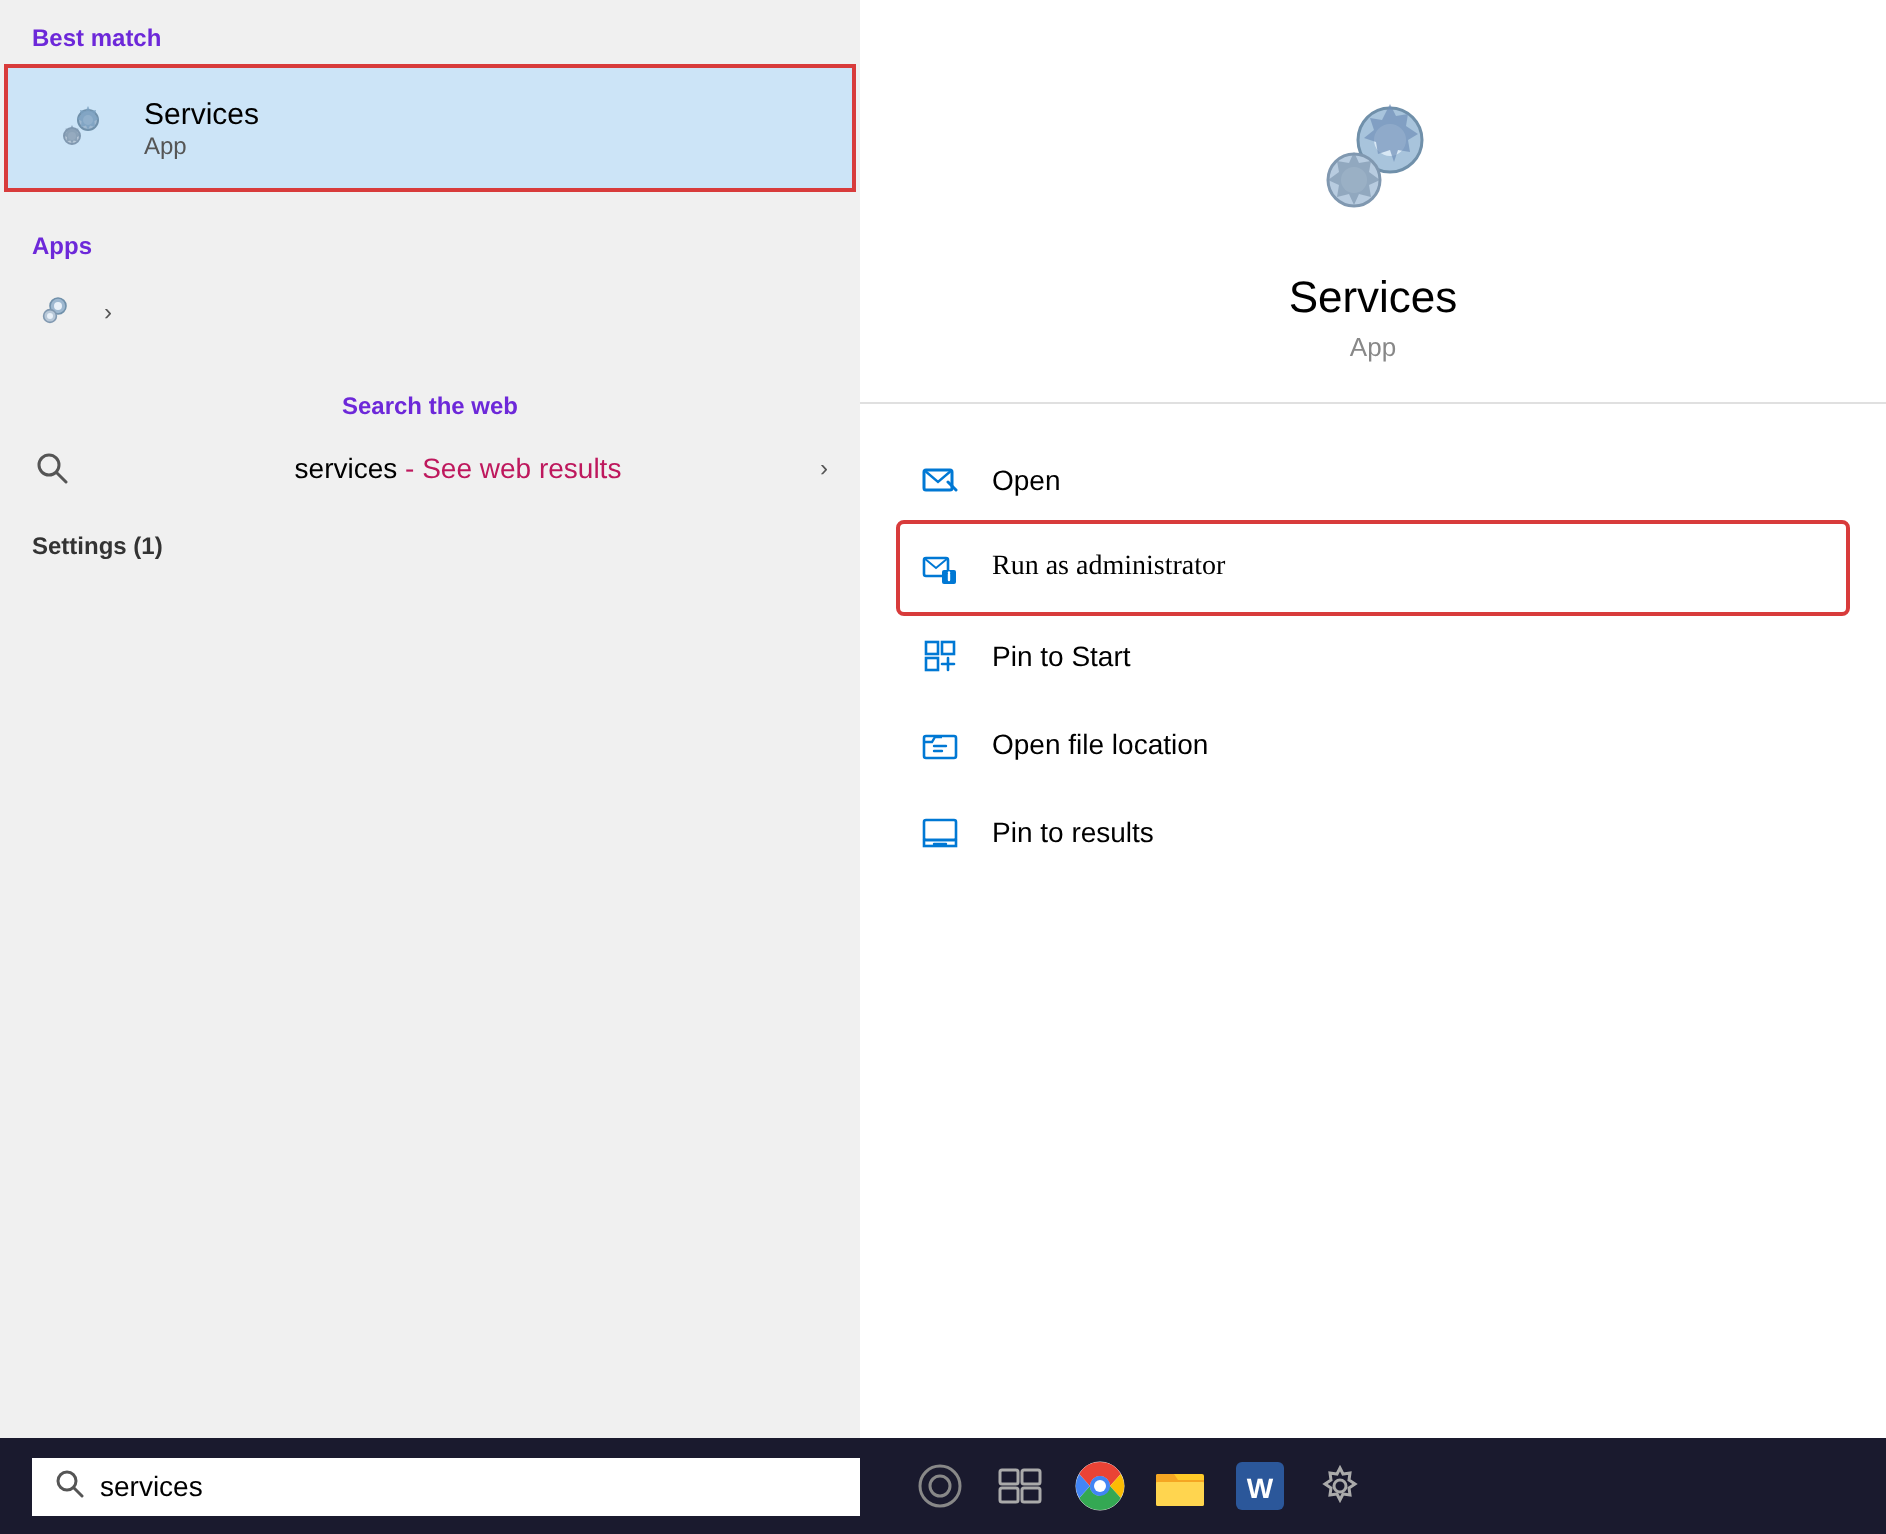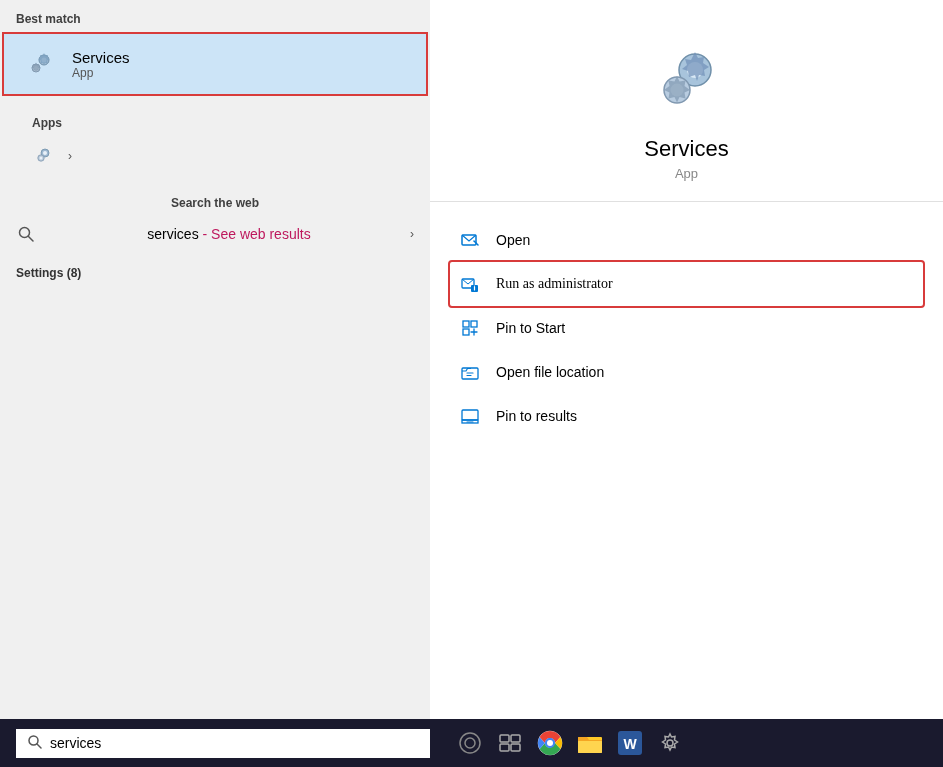--- a/index.html
+++ b/index.html
@@ -24,21 +24,21 @@
       width: 430px;
       background: #f0f0f0;
       display: flex;
       flex-direction: column;
       padding: 0;
     }
 
     .section-label {
       font-size: 12px;
       font-weight: 600;
-      color: #404040;
+      color: #6d28d9;
       padding: 12px 16px 6px 16px;
     }
 
     
     .best-match-item {
       display: flex;
       align-items: center;
       padding: 10px 16px;
       background: #cce4f7;
       cursor: pointer;
@@ -65,21 +65,20 @@
     }
 
     .best-match-subtitle {
       font-size: 12px;
       color: #555;
     }
 
     
     .apps-section {
       margin-top: 8px;
-      margin-left: 16px;
     }
 
     .app-item {
       display: flex;
       align-items: center;
       padding: 8px 16px;
       cursor: pointer;
       position: relative;
     }
 
@@ -341,21 +340,21 @@
           </svg>
         </div>
         <span class="web-item-text">
           <span class="web-query">services</span><span class="web-see"> - See web results</span>
         </span>
         <span class="chevron">›</span>
       </div>
     </div>
 
     <div class="settings-section">
-      <div class="settings-label">Settings (8)</div>
+      <div class="settings-label">Settings (1)</div>
     </div>
 
   </div>
 
   <div class="right-panel">
     <div class="right-content">
 
       <div class="app-large-icon">
         <svg width="80" height="80" viewBox="0 0 80 80">
 

